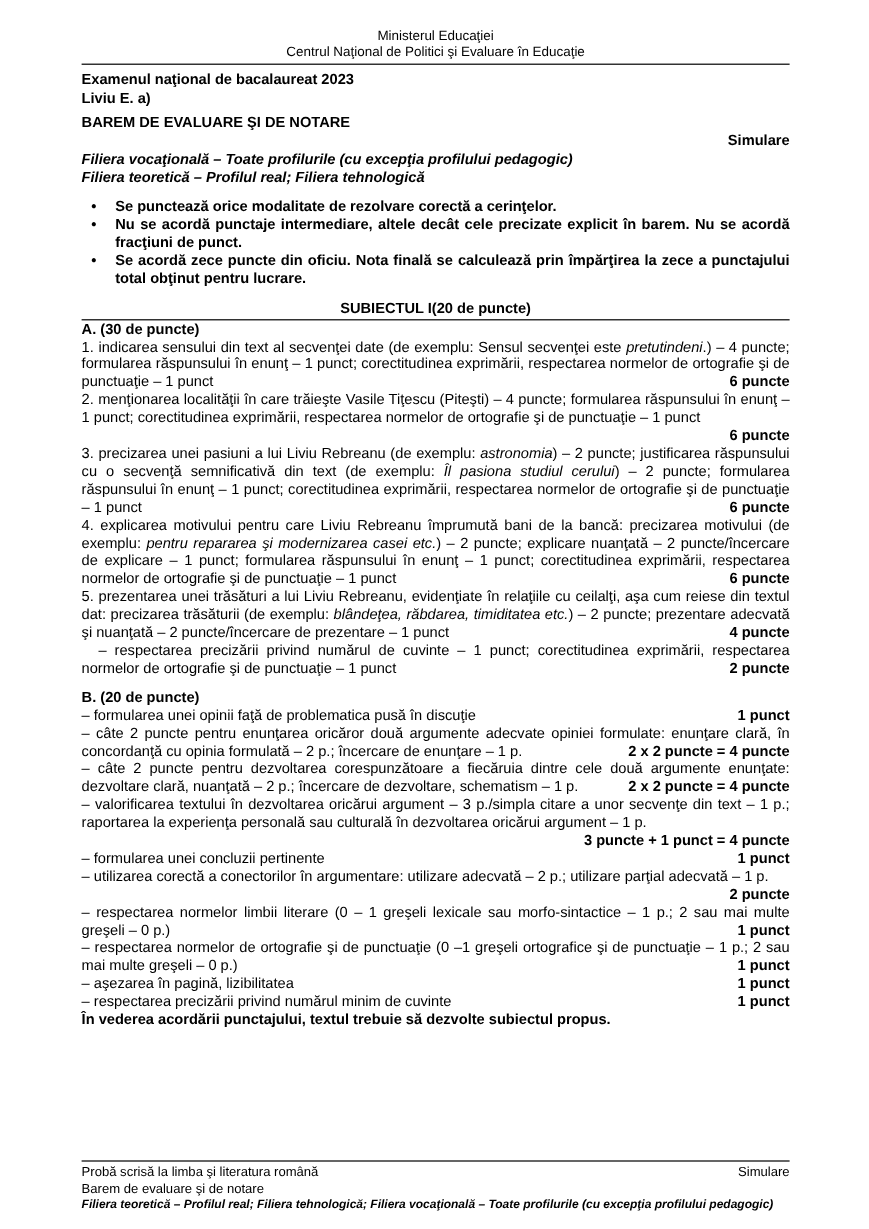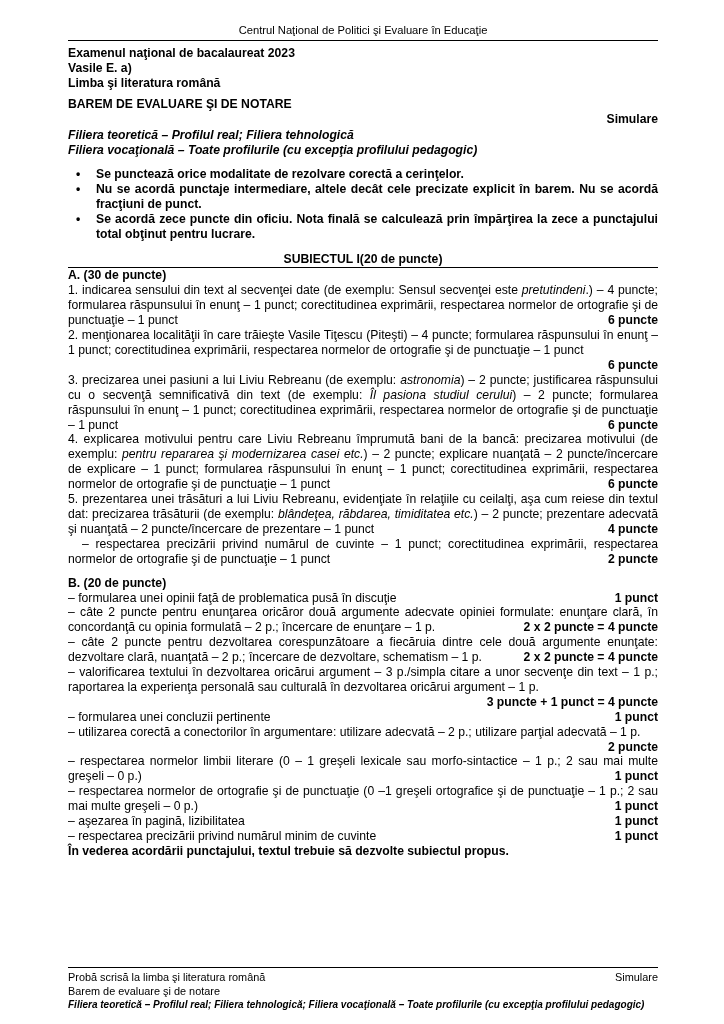--- a/index.html
+++ b/index.html
@@ -41,35 +41,35 @@
   .ftr-row { display: flex; justify-content: space-between; gap: 42px; }
   .ftr-filiera { font-weight: bold; font-style: italic; font-size: 10px; white-space: nowrap; }
   .ftr-page { text-align: center; }
 </style>
 </head>
 <body>
 
 <div class="page">
 
   <header class="doc-header">
+    <div>Ministerul Educaţiei</div>
     <div>Centrul Naţional de Politici şi Evaluare în Educaţie</div>
   </header>
   <div class="hdr-rule"></div>
 
   <section class="title-block">
     <div class="t-line">Examenul naţional de bacalaureat 2023</div>
-    <div class="t-line">Vasile E. a)</div>
-    <div class="t-line">Limba şi literatura română</div>
+    <div class="t-line">Liviu E. a)</div>
     <div class="t-line doc-type">BAREM DE EVALUARE ŞI DE NOTARE</div>
   </section>
   <div class="session">Simulare</div>
 
   <section>
+    <div class="filiera">Filiera vocaţională – Toate profilurile (cu excepţia profilului pedagogic)</div>
     <div class="filiera">Filiera teoretică – Profilul real; Filiera tehnologică</div>
-    <div class="filiera">Filiera vocaţională – Toate profilurile (cu excepţia profilului pedagogic)</div>
   </section>
 
   <section class="rules">
     <div class="rule">
       <span class="dot">•</span>
       <span class="rule-text">Se punctează orice modalitate de rezolvare corectă a cerinţelor.</span>
     </div>
     <div class="rule">
       <span class="dot">•</span>
       <span class="rule-text">Nu se acordă punctaje intermediare, altele decât cele precizate explicit în barem. Nu se acordă fracţiuni de punct.</span>

